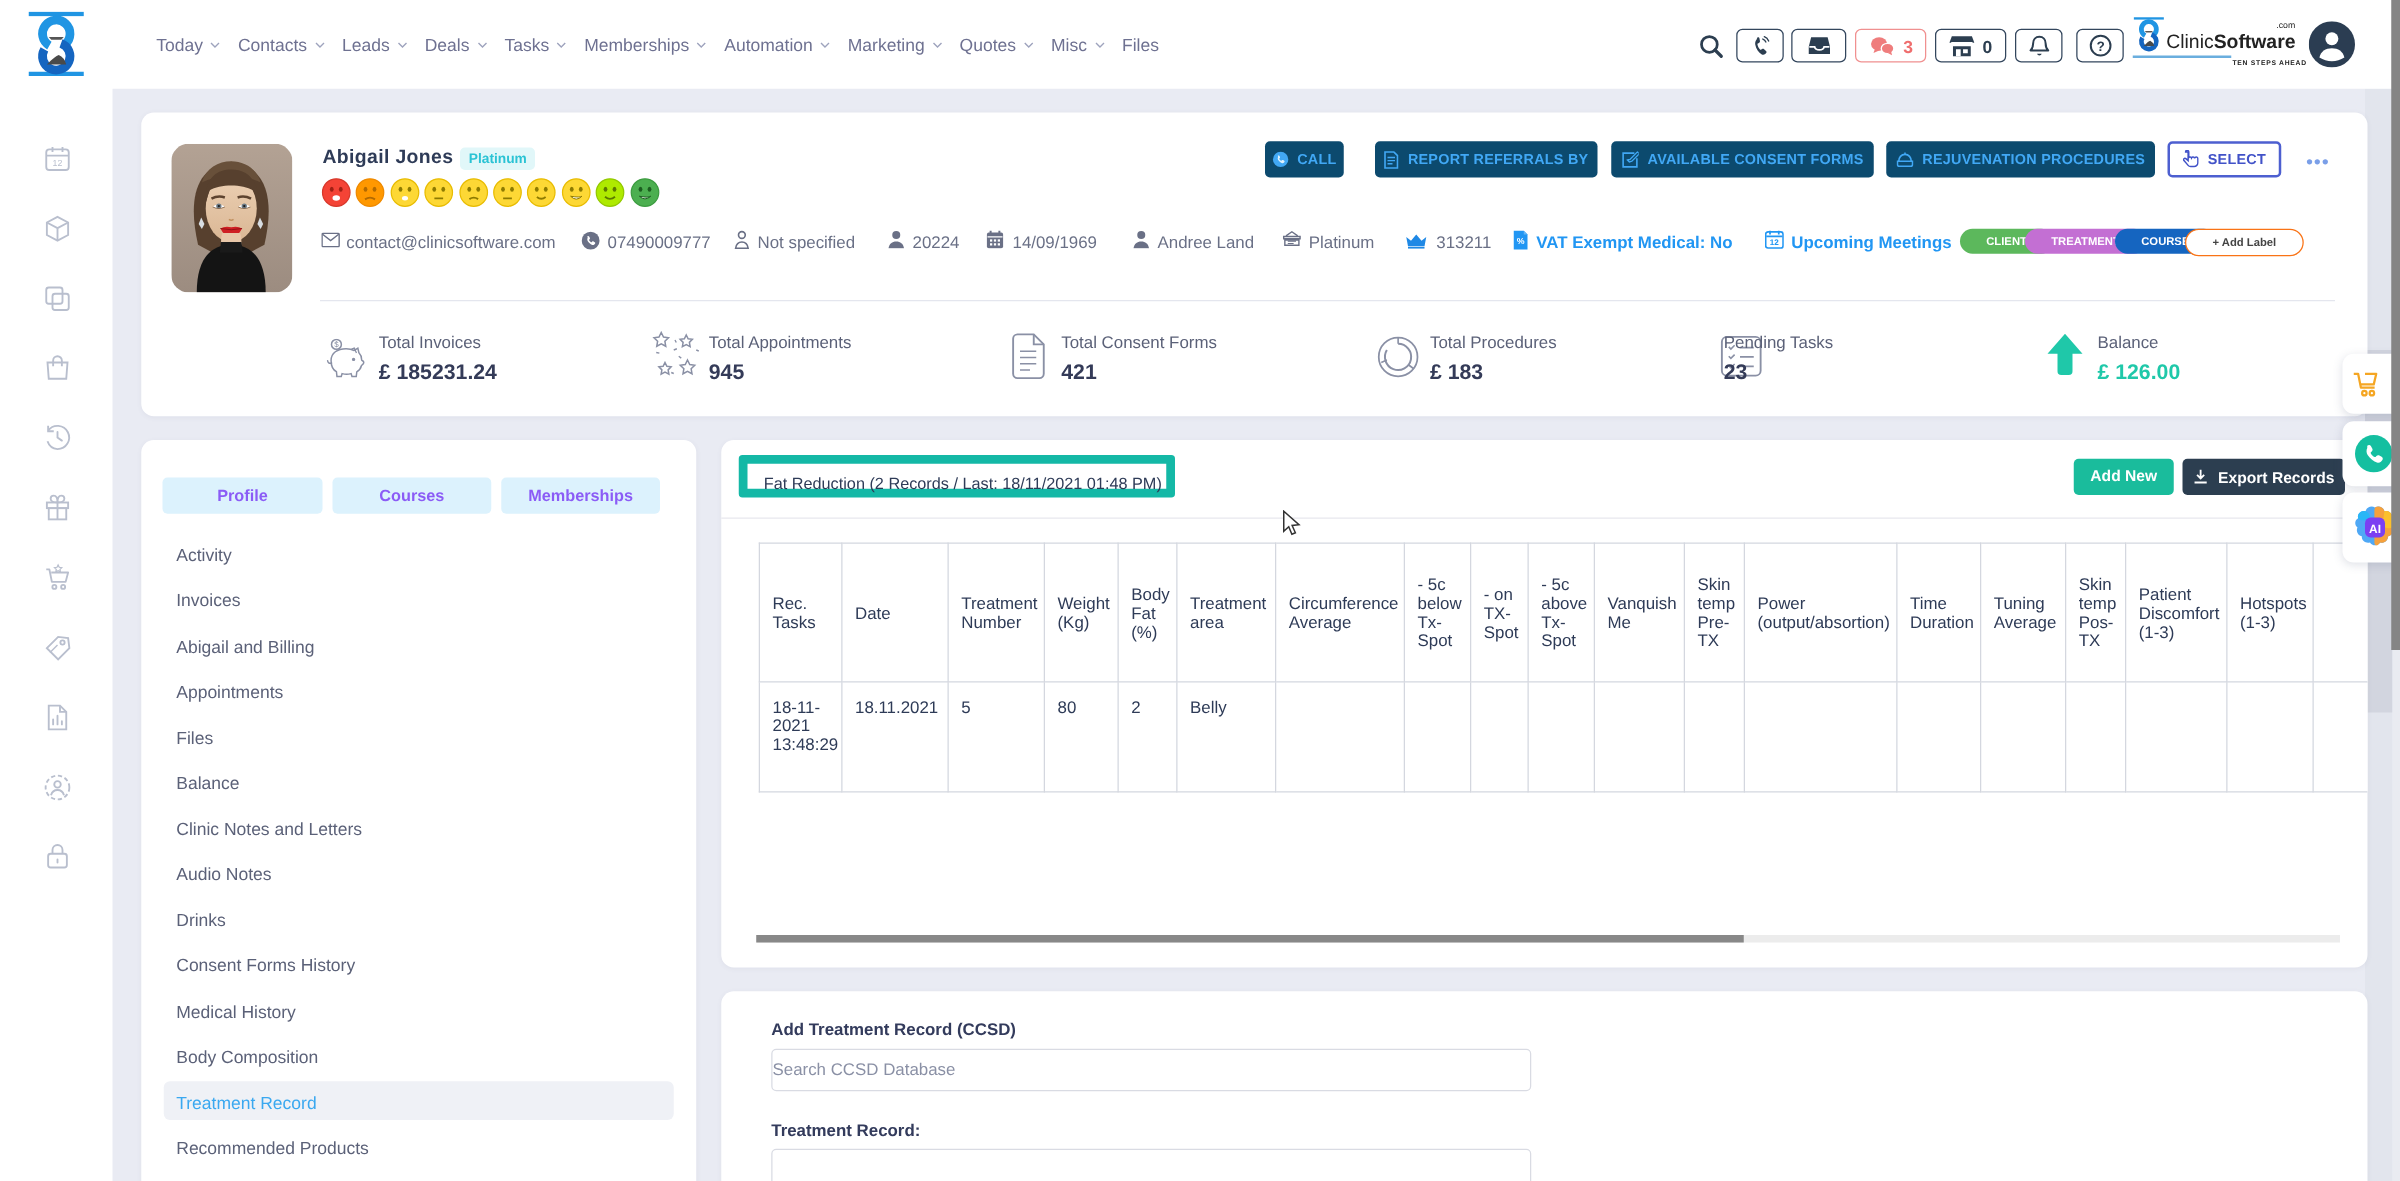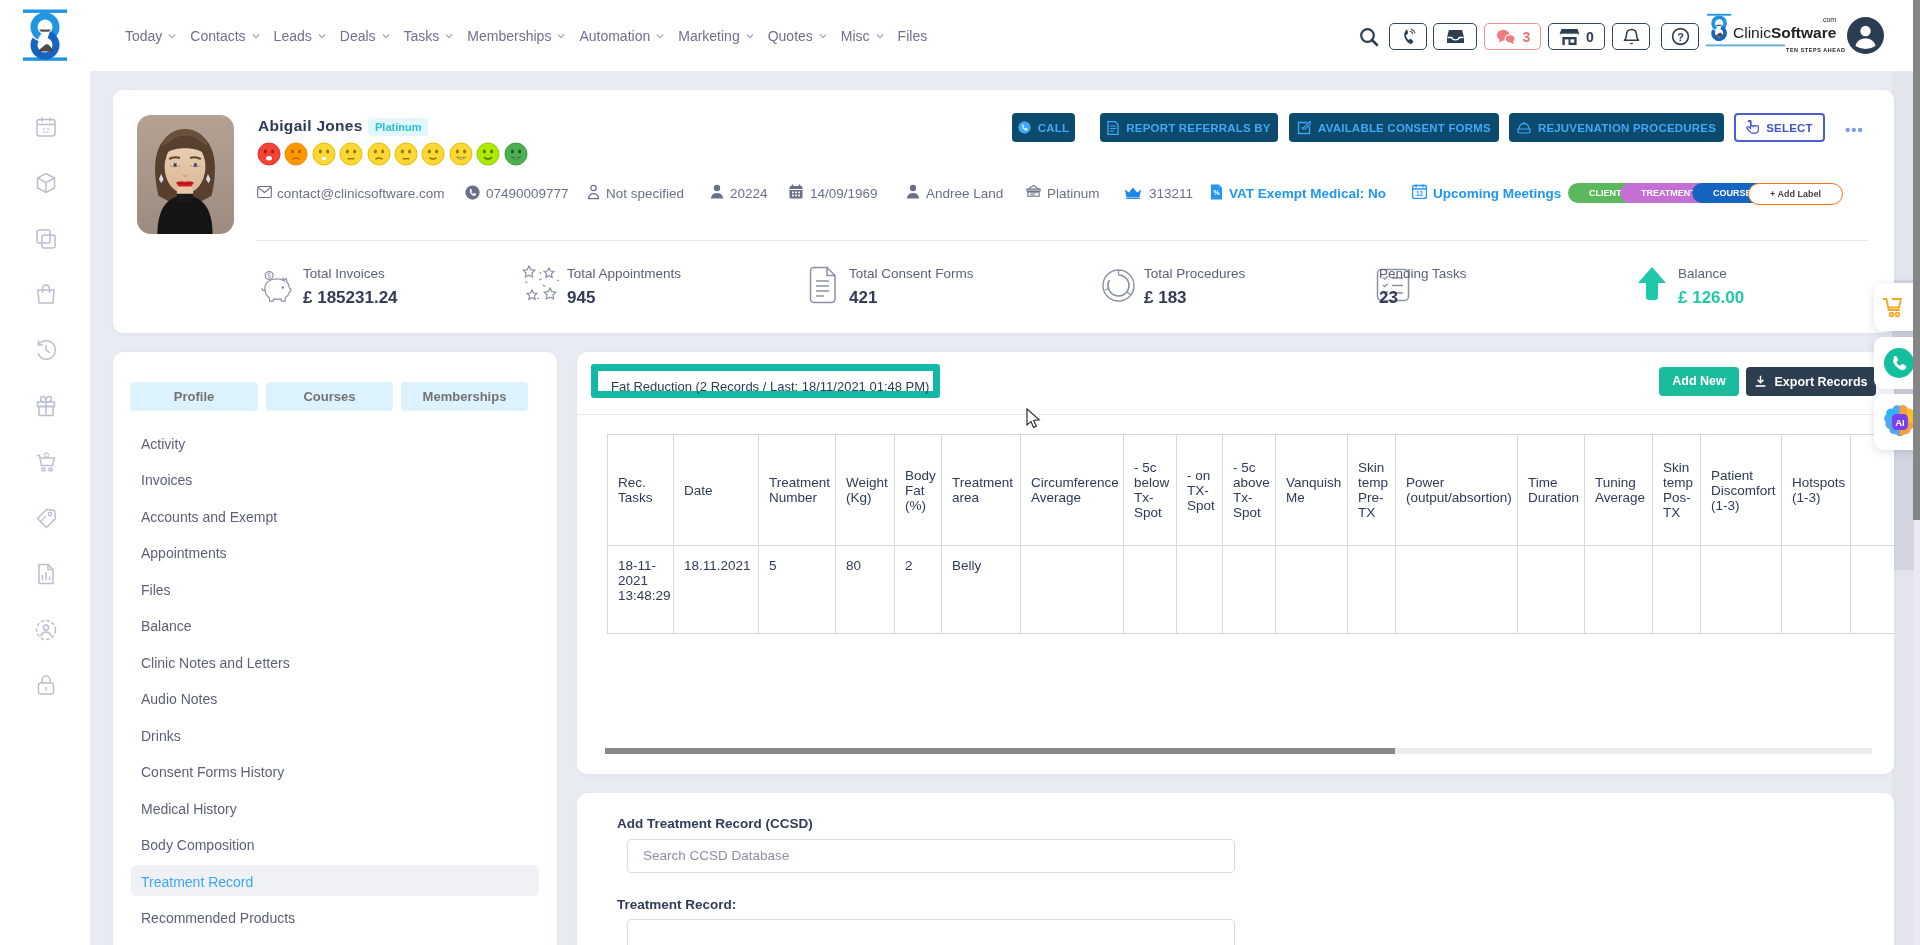--- a/index.html
+++ b/index.html
@@ -32,40 +32,40 @@
 .bluetext { color:#2196f3; font-weight:bold; }
 .chip { font-size:9px; font-weight:bold; color:#fff; padding:5px 21px; border-radius:11px; }
 
 .pabtn { position:absolute; top:113px; height:29px; background:#0c4a6e; color:#41a8f5; border-radius:4px; font-size:11.5px; font-weight:bold; display:flex; align-items:center; justify-content:center; gap:7px; letter-spacing:0.2px; }
 
 #statsdivider { position:absolute; left:256px; top:240px; width:1612px; height:1px; background:#e4e6ee; }
 .stat { position:absolute; top:266px; }
 .statlabel { font-size:13.5px; color:#5b6178; }
 .statvalue { margin-top:7px; font-size:17px; font-weight:bold; color:#343b58; }
 
-.tab { position:absolute; top:382px; height:29px; background:#dcf2fd; color:#737373; border-radius:4px; font-size:13px; font-weight:bold; display:flex; align-items:center; justify-content:center; }
+.tab { position:absolute; top:382px; height:29px; background:#dcf2fd; color:#8b5cf6; border-radius:4px; font-size:13px; font-weight:bold; display:flex; align-items:center; justify-content:center; }
 .litem { position:absolute; left:141px; font-size:14px; color:#5b6178; }
 #hl { position:absolute; left:131px; top:865px; width:408px; height:31px; background:#eff1f6; border-radius:5px; }
 
 #selbox { position:absolute; left:591px; top:364px; width:349px; height:34px; background:#fff; border:7px solid #14b8a6; border-radius:3px; font-size:13px; color:#2e3b57; line-height:32px; padding-left:13px; }
 #addnew { position:absolute; left:1659px; top:367px; width:80px; height:29px; background:#1abc9c; border-radius:4px; color:#fff; font-size:12.5px; font-weight:bold; text-align:center; line-height:29px; }
 #exportbtn { position:absolute; left:1746px; top:367px; width:130px; height:29px; background:#2c3e50; border-radius:4px; color:#fff; font-size:12.5px; font-weight:bold; display:flex; align-items:center; justify-content:center; gap:7px; }
 #mdivider { position:absolute; left:577px; top:414px; width:1317px; height:1px; background:#e8e8ee; }
 
 #tbl { position:absolute; left:607px; top:434px; border-collapse:collapse; table-layout:fixed; }
 #tbl td, #tbl th { border:1px solid #d4d7df; font-size:13.5px; color:#2e3b57; font-weight:normal; text-align:left; vertical-align:middle; padding:8px 10px; background:#fff; }
 #tbl th { height:111px; }
 #tbl td { vertical-align:top; padding-top:12px; }
 #tbl tr:nth-child(2) td { height:88px; }
 #tbl tr:nth-child(3) td { height:89px; }
 #hscroll { position:absolute; left:605px; top:748px; width:1267px; height:6px; background:#ececec; }
 #hthumb { position:absolute; left:0; top:0; width:790px; height:6px; background:#888888; }
 
 .blabel { position:absolute; font-size:13.5px; font-weight:bold; color:#333b5c; }
-.binput { position:absolute; left:617px; width:608px; background:#fff; border:1px solid #d9dbe3; border-radius:4px; font-size:13.5px; color:#8a90a5; padding-left:15px;margin-left:10px; }
+.binput { position:absolute; left:617px; width:608px; background:#fff; border:1px solid #d9dbe3; border-radius:4px; font-size:13.5px; color:#8a90a5; padding-left:0; }
 
 .fcard { position:absolute; background:#fff; border-radius:9px 0 0 9px; box-shadow:0 2px 8px rgba(80,90,120,0.18); }
 
 #vtrack { position:absolute; left:1914px; top:71px; width:6px; height:874px; background:#e9ebf1; }
 #vthumb { position:absolute; left:1913px; top:0; width:7px; height:520px; background:#858585; }
 #grayband { position:absolute; left:1892px; top:71px; width:22px; height:874px; background:#e2e5ed; }
 #graybanddark { position:absolute; left:1892px; top:280px; width:22px; height:290px; background:#d2d5df; }
 </style>
 </head>
 <body>
@@ -332,21 +332,21 @@
 </div>
 
 <div class="card" id="leftpanel"></div>
 <div class="tab" style="left:130px;width:128px;">Profile</div>
 <div class="tab" style="left:266px;width:127px;">Courses</div>
 <div class="tab" style="left:401px;width:127px;">Memberships</div>
 <div id="hl"></div>
 <div id="leftlist">
 <div class="litem" style="top:436px;">Activity</div>
 <div class="litem" style="top:472px;">Invoices</div>
-<div class="litem" style="top:509px;">Accounts and Exempt</div>
+<div class="litem" style="top:509px;">Abigail and Billing</div>
 <div class="litem" style="top:545px;">Appointments</div>
 <div class="litem" style="top:582px;">Files</div>
 <div class="litem" style="top:618px;">Balance</div>
 <div class="litem" style="top:655px;">Clinic Notes and Letters</div>
 <div class="litem" style="top:691px;">Audio Notes</div>
 <div class="litem" style="top:728px;">Drinks</div>
 <div class="litem" style="top:764px;">Consent Forms History</div>
 <div class="litem" style="top:801px;">Medical History</div>
 <div class="litem" style="top:837px;">Body Composition</div>
 <div class="litem" style="top:874px;color:#3aa8f0;">Treatment Record</div>

